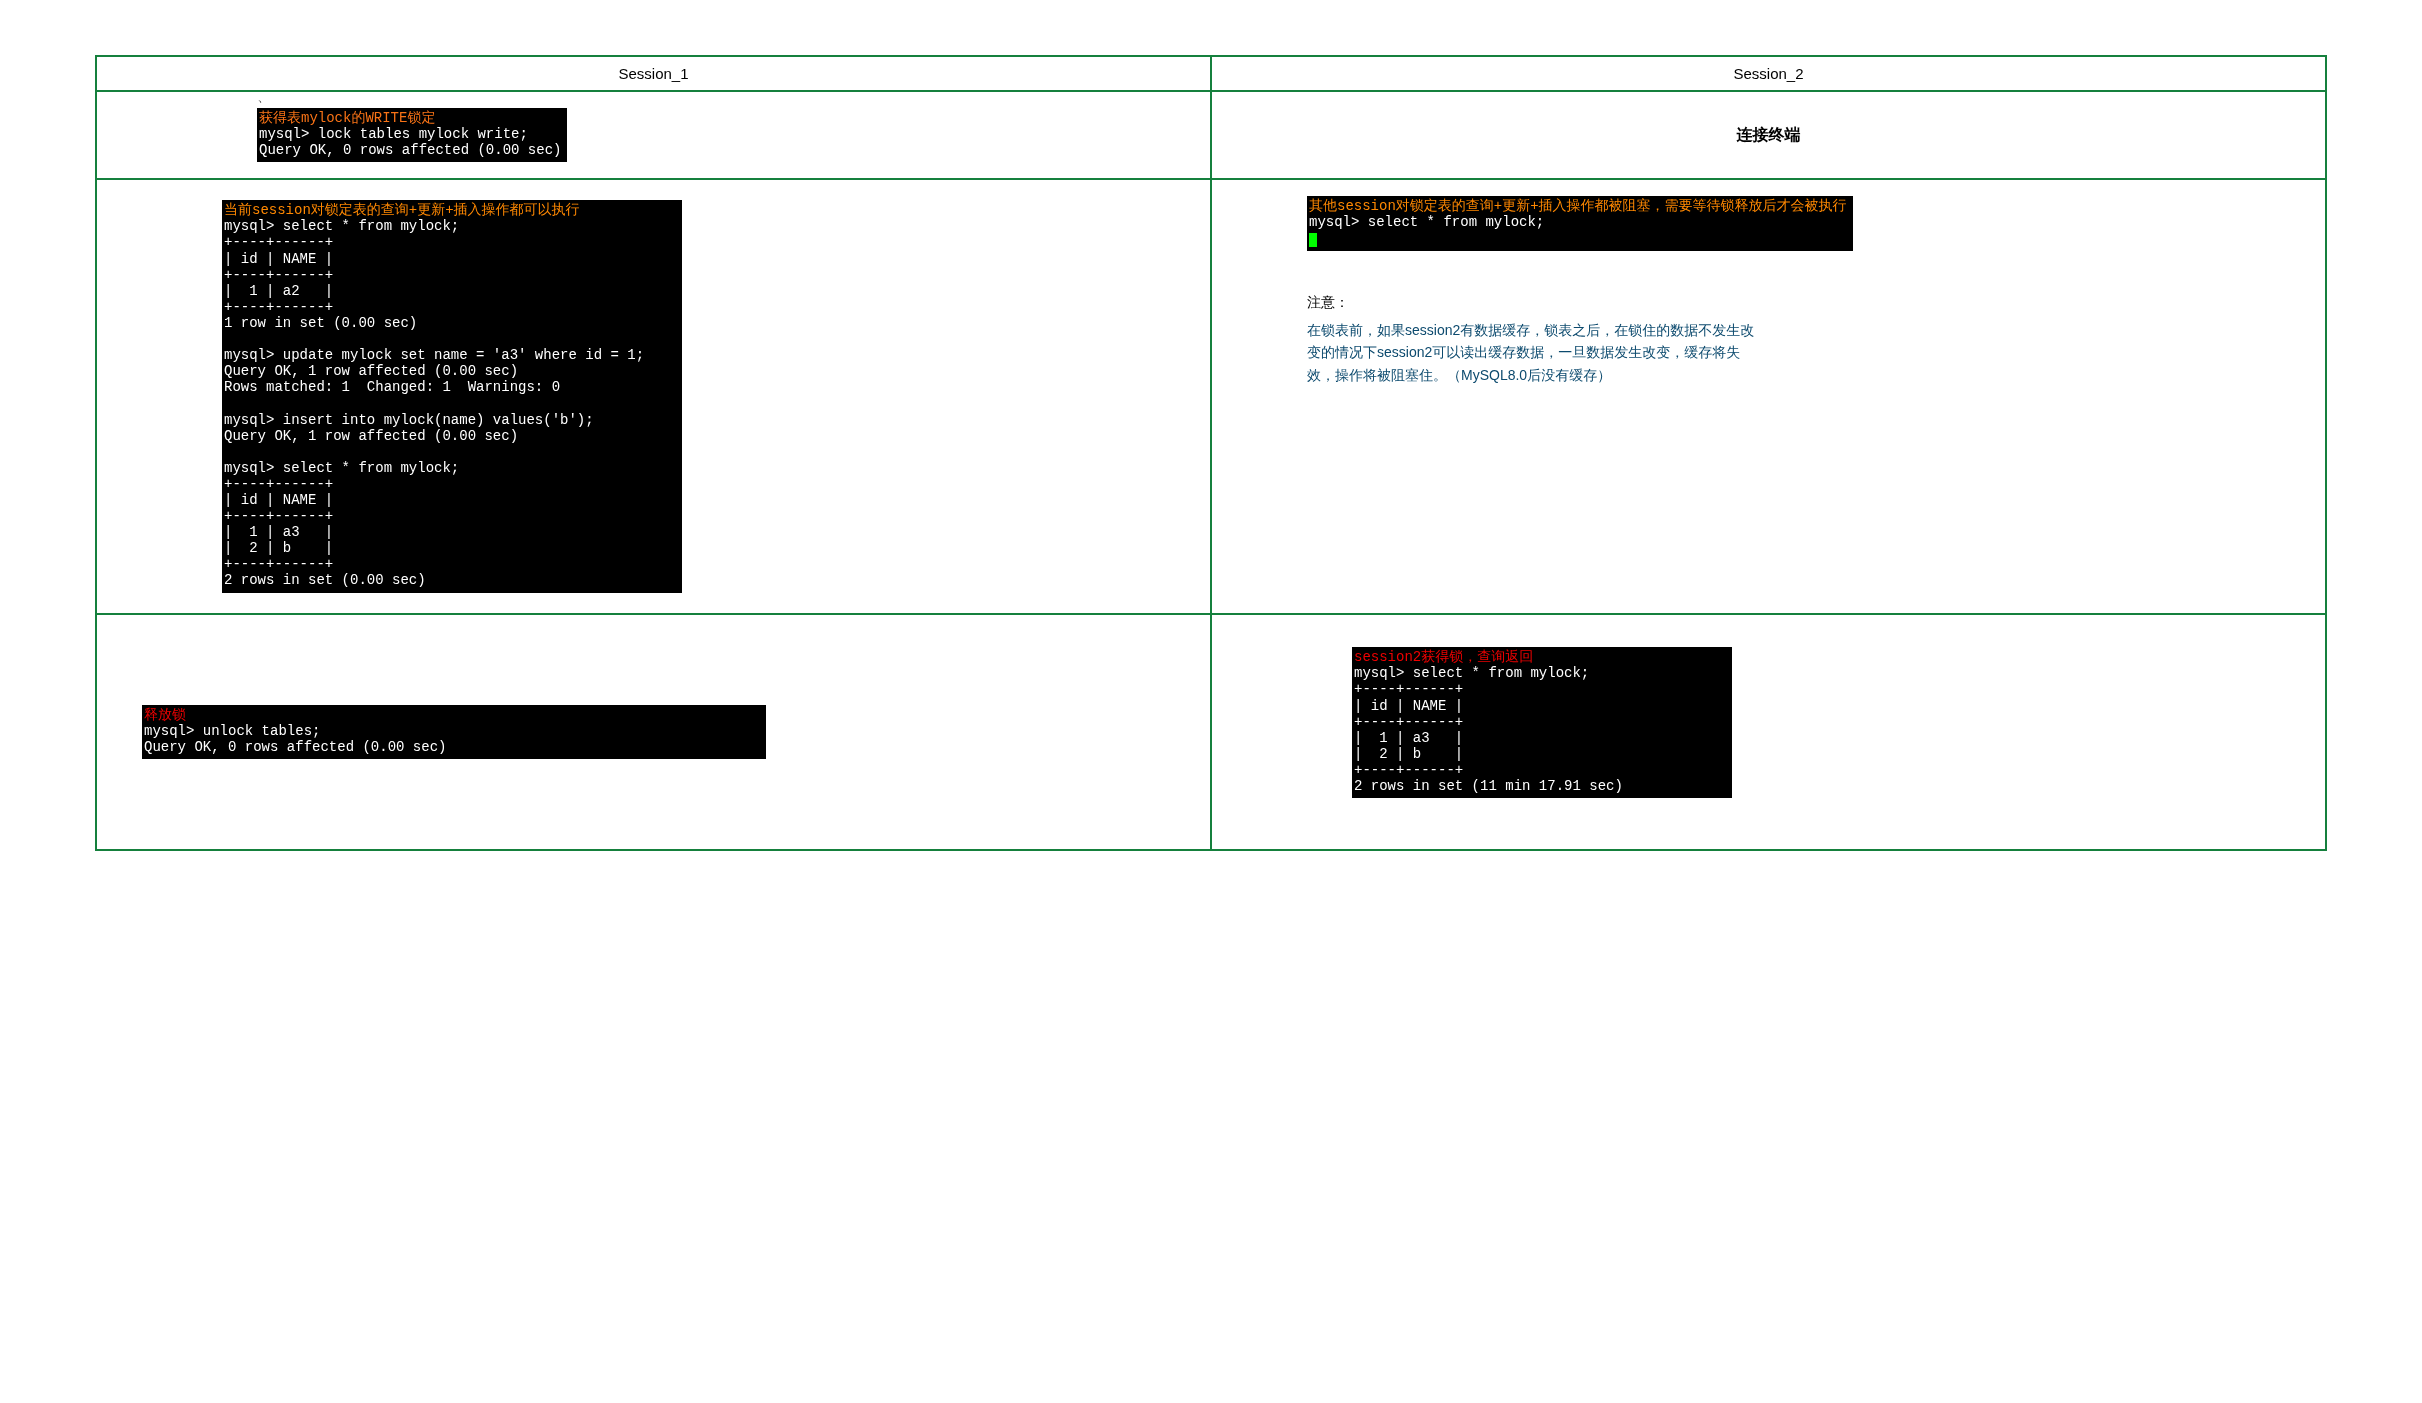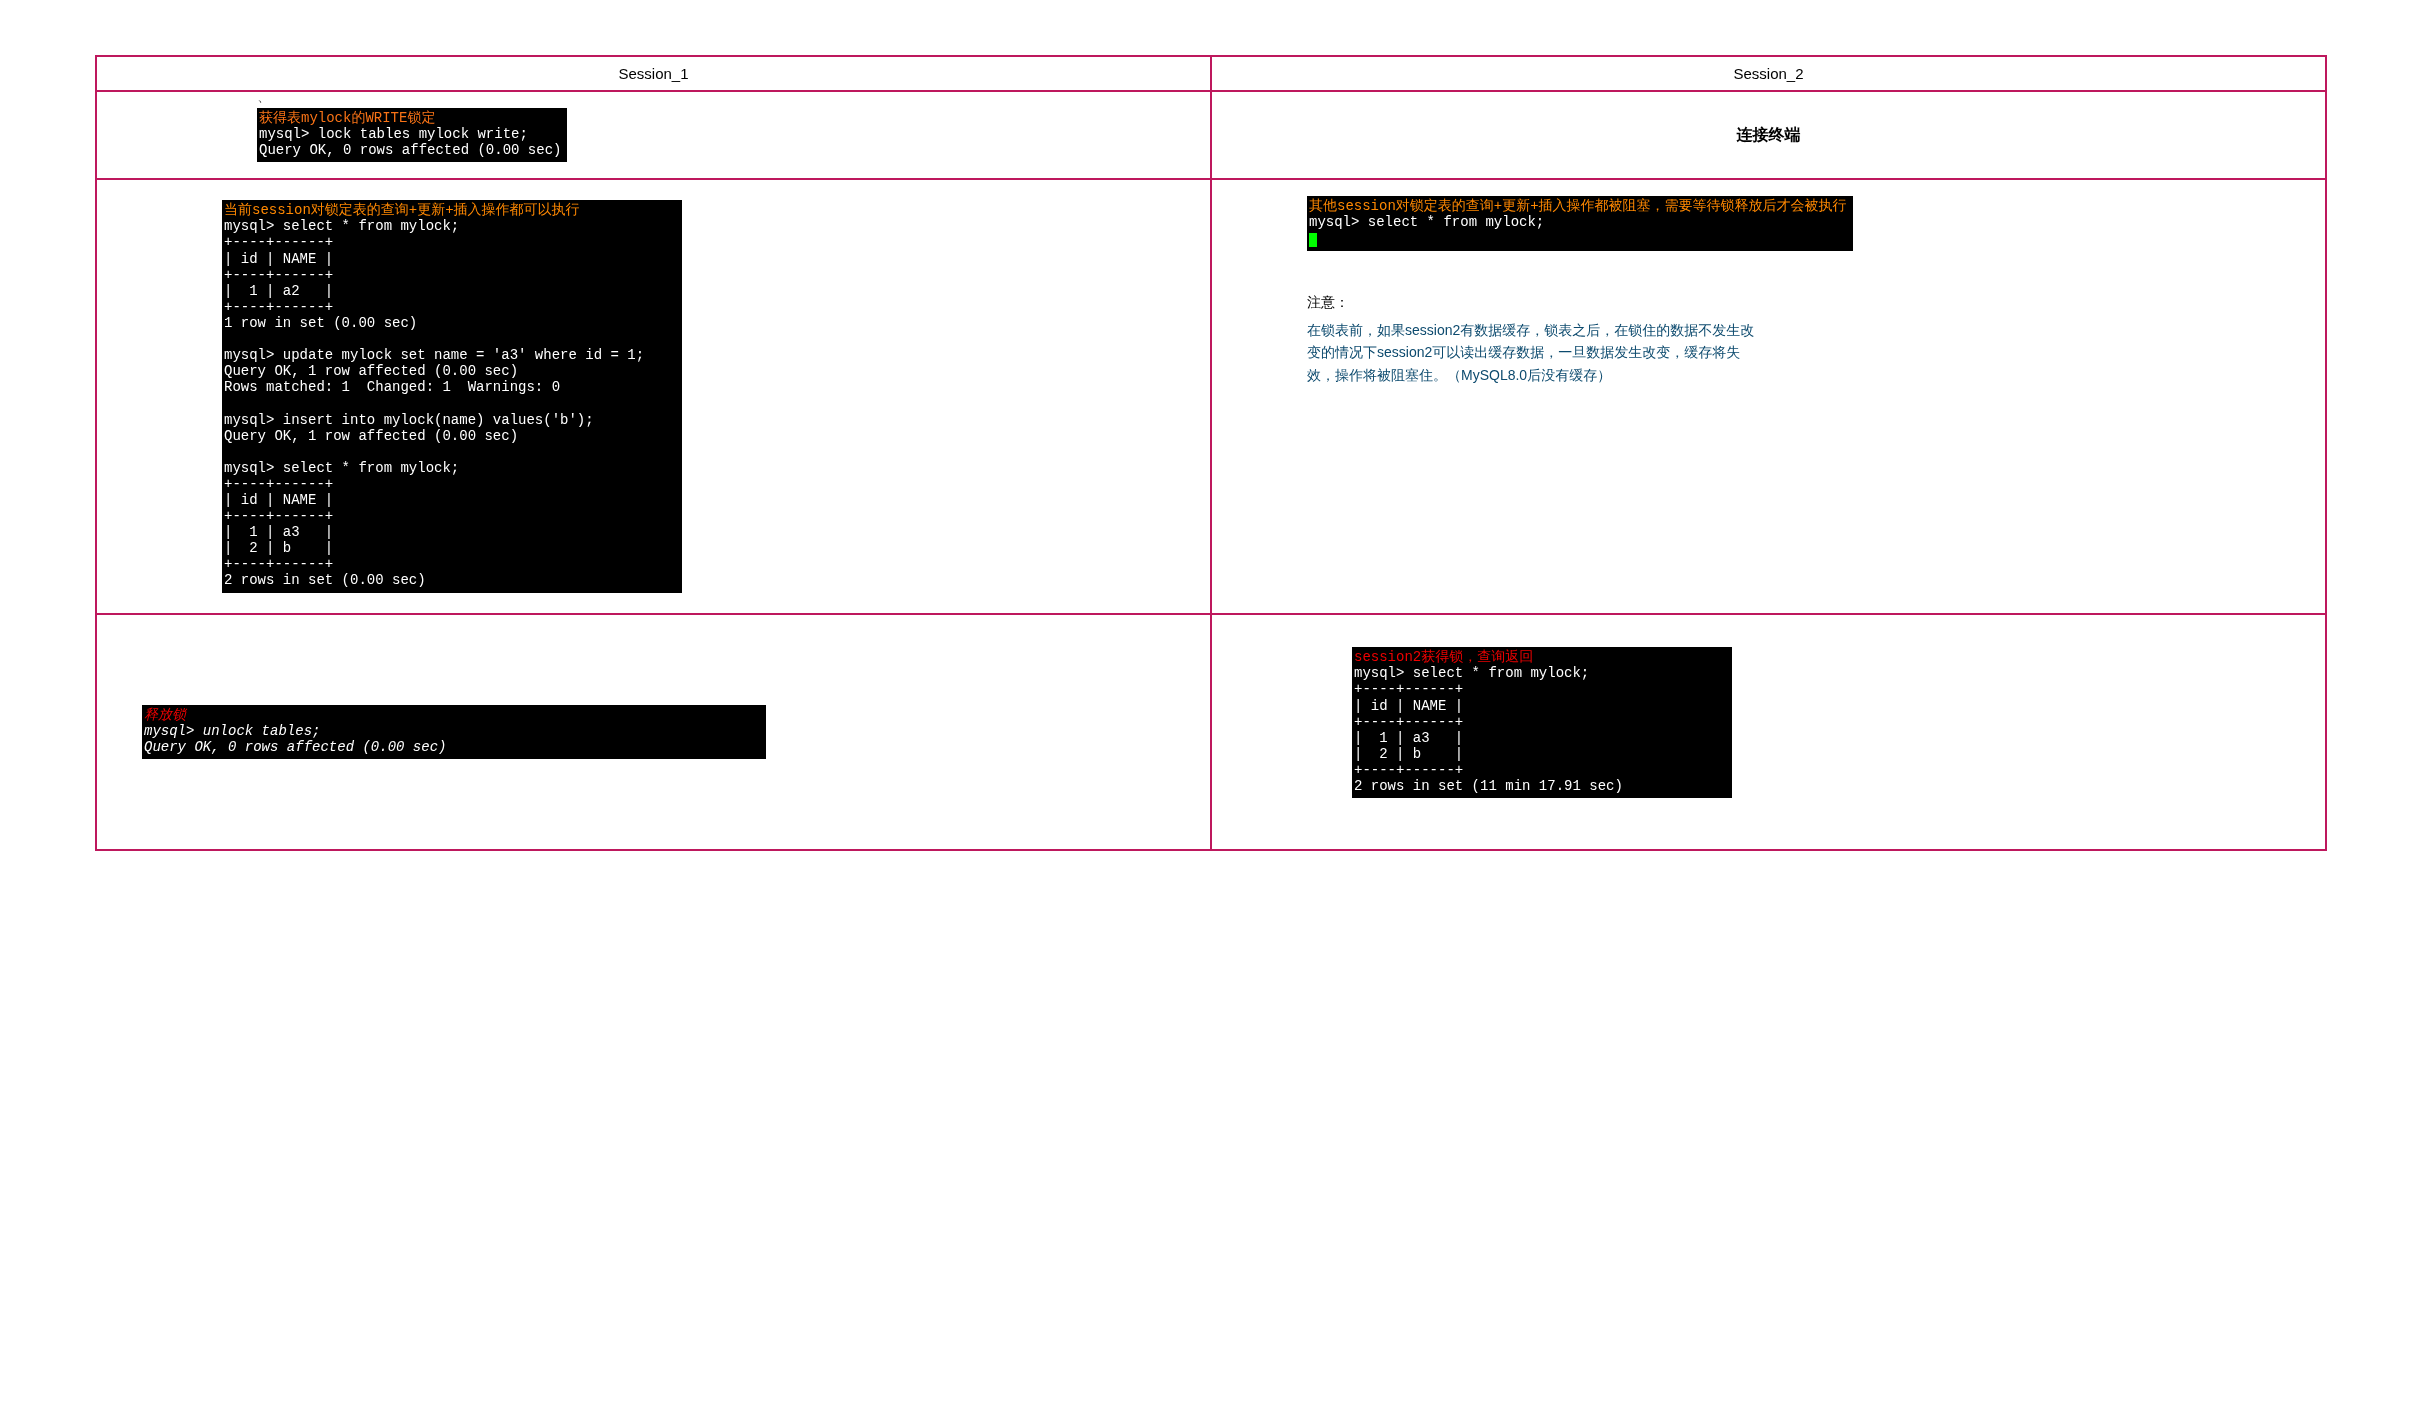--- a/index.html
+++ b/index.html
@@ -12,21 +12,21 @@
       font-family: "Microsoft YaHei", Arial, sans-serif;
       padding: 55px 95px;
       font-size: 14px;
     }
     table {
       border-collapse: collapse;
       width: 100%;
       table-layout: fixed;
     }
     th, td {
-      border: 2px solid #be185d;
+      border: 2px solid #15803d;
       padding: 8px 12px;
       vertical-align: middle;
       text-align: center;
     }
     th {
       font-weight: normal;
       font-size: 15px;
       height: 28px;
     }
     td {
@@ -93,21 +93,20 @@
     }
     .note-text {
       color: #0c4a6e;
       max-width: 460px;
     }
     .row3-left {
       text-align: left;
       padding-left: 45px;
       padding-top: 90px;
       padding-bottom: 90px;
-      font-style: italic;
     }
     .row3-left .terminal {
       width: 624px;
     }
     .row3-right {
       text-align: left;
       padding-left: 140px;
       padding-top: 30px;
       padding-bottom: 48px;
     }

